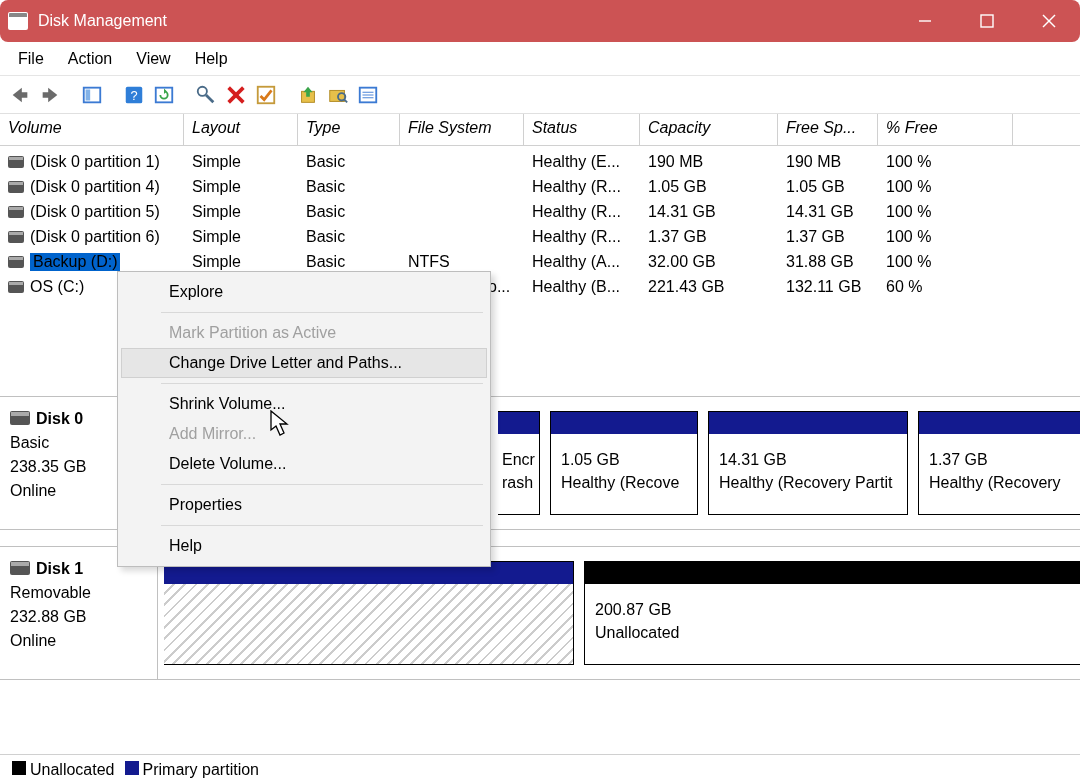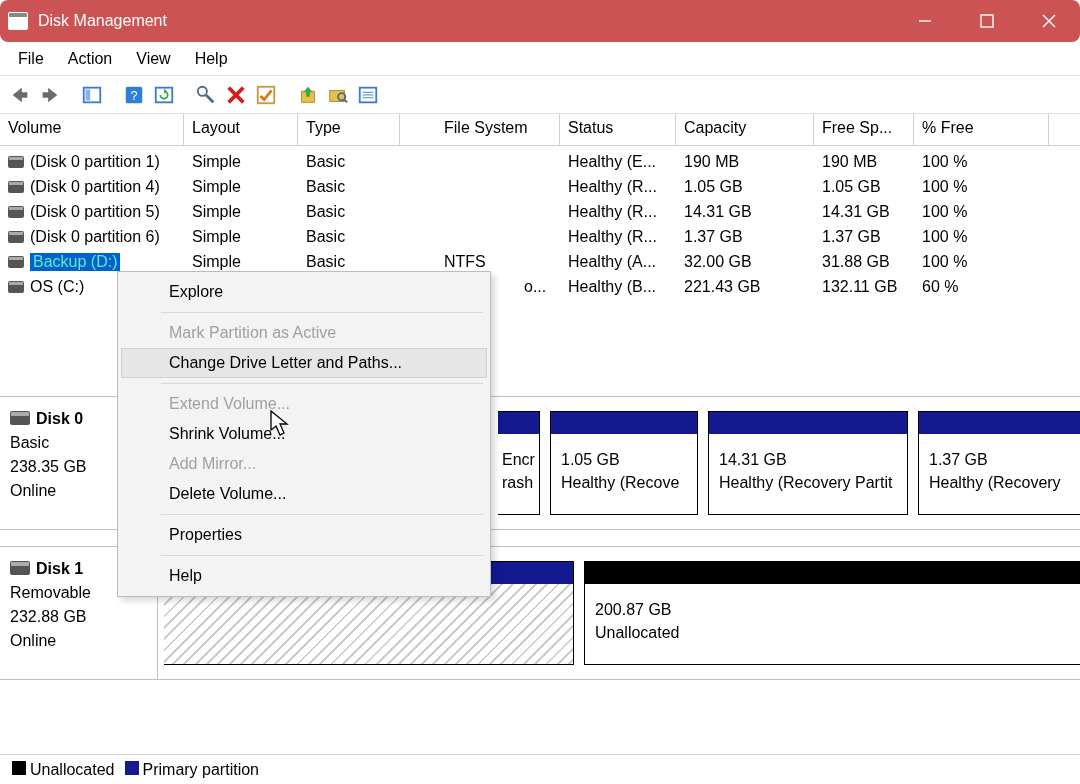--- a/index.html
+++ b/index.html
@@ -73,20 +73,21 @@
     display: flex; align-items: center; justify-content: center;
   }
   .tb-btn svg { width: 22px; height: 22px; }
 
   
   .vol-header {
     height: 32px;
     display: flex;
     border-bottom: 1px solid #d0d0d0;
     background: #fff;
+    font-style: italic;
   }
   .vol-header .col {
     border-right: 1px solid #d0d0d0;
     padding: 5px 8px;
     font-size: 16px;
     overflow: hidden;
     white-space: nowrap;
   }
   .vol-body { }
   .vol-row {
@@ -108,28 +109,28 @@
     margin-right: 6px;
     position: relative;
     vertical-align: -1px;
   }
   .vol-icon::before {
     content:""; position:absolute; top:1px; left:1px; right:1px; height:3px;
     background:#aaa;
   }
   .selected-name {
     background: #0063cc;
-    color: #5eead4;
+    color: #000000;
     padding: 1px 3px;
   }
 
   .c-vol { width: 184px; }
   .c-lay { width: 114px; }
   .c-typ { width: 102px; }
-  .c-fs  { width: 124px; margin-left: 36px; }
+  .c-fs  { width: 124px; }
   .c-sta { width: 116px; }
   .c-cap { width: 138px; }
   .c-free{ width: 100px; }
   .c-pct { width: 135px; }
 
   
   .disk-pane-wrap {
     position: absolute;
     left: 0; right: 0;
     top: 396px;
@@ -488,21 +489,20 @@
   <span><span class="sw" style="background:#000"></span><span>Unallocated</span></span>
   <span><span class="sw" style="background:#131a8f"></span><span>Primary partition</span></span>
 </div>
 
 <div class="context-menu" id="ctx">
     <div class="mi">Explore</div>
     <div class="sep"></div>
     <div class="mi disabled">Mark Partition as Active</div>
     <div class="mi hover">Change Drive Letter and Paths...</div>
     <div class="sep"></div>
-    <div class="mi disabled">Extend Volume...</div>
     <div class="mi">Shrink Volume...</div>
     <div class="mi disabled">Add Mirror...</div>
     <div class="mi">Delete Volume...</div>
     <div class="sep"></div>
     <div class="mi">Properties</div>
     <div class="sep"></div>
     <div class="mi">Help</div>
   </div>
 
 <svg class="cursor" width="22" height="28">

